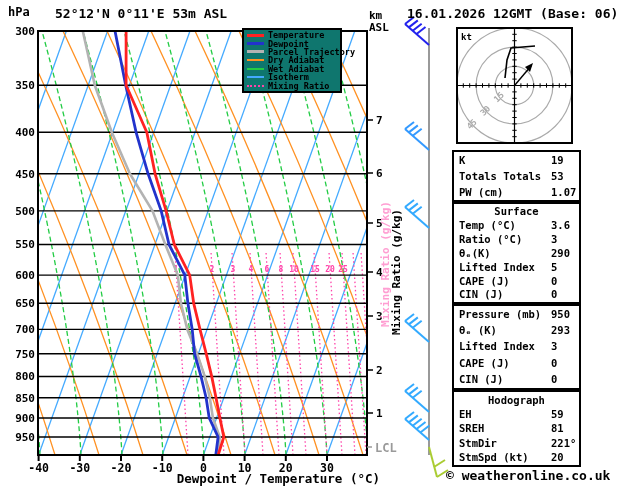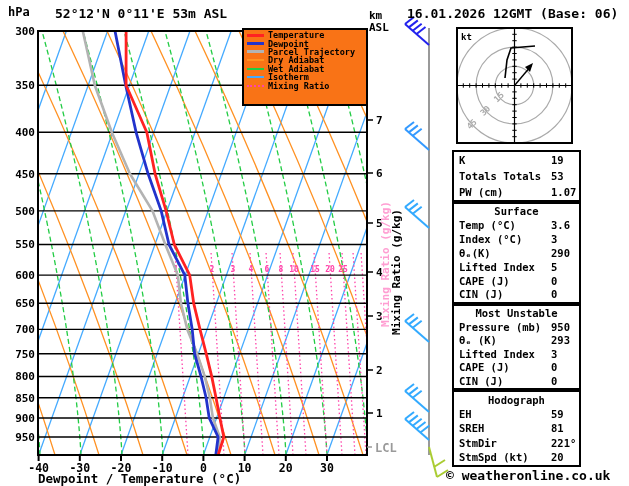--- a/index.html
+++ b/index.html
@@ -4,26 +4,26 @@
 <style>
   html,body{margin:0;padding:0;background:#fff;}
   #stage{position:relative;width:629px;height:486px;background:#fff;overflow:hidden;
          font-family:"DejaVu Sans Mono",monospace;color:#000;}
   .abs{position:absolute;}
   .btxt{font-weight:bold;white-space:pre;}
   #title{left:55px;top:6px;font-size:13px;}
   #hpa{left:8px;top:5px;font-size:12px;}
   #kmasl{left:369px;top:2px;font-size:11px;line-height:12px;text-align:left;margin-top:8px;}
   #date{left:407px;top:6px;font-size:13px;}
-  #legend{left:242px;top:28px;width:126px;background:#f97316;border:2px solid #000;
-          box-sizing:border-box;padding:1px 0 14px 3px;z-index:5;}
+  #legend{left:242px;top:28px;width:100px;background:#0f766e;border:2px solid #000;
+          box-sizing:border-box;padding:1px 0 1px 3px;z-index:5;}
   .lrow{display:flex;align-items:center;height:8.4px;}
   .lswatch{width:17px;margin-right:4px;flex:none;}
   .llab{font-size:8.5px;font-weight:bold;line-height:8px;white-space:pre;}
-  #xlabel{left:38px;top:471px;width:330px;text-align:left;font-size:12.5px;}
+  #xlabel{left:50px;top:471px;width:330px;text-align:right;font-size:12.5px;}
   #mixblack{left:396px;top:272px;font-size:11px;transform:translate(-50%,-50%) rotate(-90deg);z-index:2;}
   #mixpink{left:385px;top:264px;font-size:11px;color:#ff9ed2;transform:translate(-50%,-50%) rotate(-90deg);z-index:1;}
   #lcl{left:375px;top:441px;font-size:12px;color:#9a9a9a;}
   #credit{left:446px;top:468px;font-size:13px;}
   #panel{left:452px;top:150px;width:129px;z-index:6;}
   .pbox{position:absolute;left:0;width:129px;border:2px solid #000;box-sizing:border-box;
         background:#fff;display:flex;flex-direction:column;justify-content:space-around;}
   .psec-title{text-align:center;font-size:10.5px;font-weight:bold;}
   .prow{display:flex;font-size:10.5px;font-weight:bold;line-height:11px;}
   .plab{flex:none;width:92px;padding-left:5px;white-space:pre;}
@@ -336,42 +336,41 @@
           <span class="pval">1.07</span>
         </div>
       </div>
       <div class="pbox" style="top: 52px; height: 102px;">
         <div class="psec-title">Surface</div>
         <div class="prow">
           <span class="plab">Temp (°C)</span>
           <span class="pval">3.6</span>
         </div>
         <div class="prow">
-          <span class="plab">Index (°C)</span>
+          <span class="plab">Ratio (°C)</span>
           <span class="pval">3</span>
         </div>
         <div class="prow">
           <span class="plab">θₑ(K)</span>
           <span class="pval">290</span>
         </div>
         <div class="prow">
           <span class="plab">Lifted Index</span>
           <span class="pval">5</span>
         </div>
         <div class="prow">
           <span class="plab">CAPE (J)</span>
           <span class="pval">0</span>
         </div>
         <div class="prow">
           <span class="plab">CIN (J)</span>
           <span class="pval">0</span>
         </div>
       </div>
       <div class="pbox" style="top: 154px; height: 86px;">
-        <div class="psec-title">Most Unstable</div>
         <div class="prow">
           <span class="plab">Pressure (mb)</span>
           <span class="pval">950</span>
         </div>
         <div class="prow">
           <span class="plab">θₑ (K)</span>
           <span class="pval">293</span>
         </div>
         <div class="prow">
           <span class="plab">Lifted Index</span>

